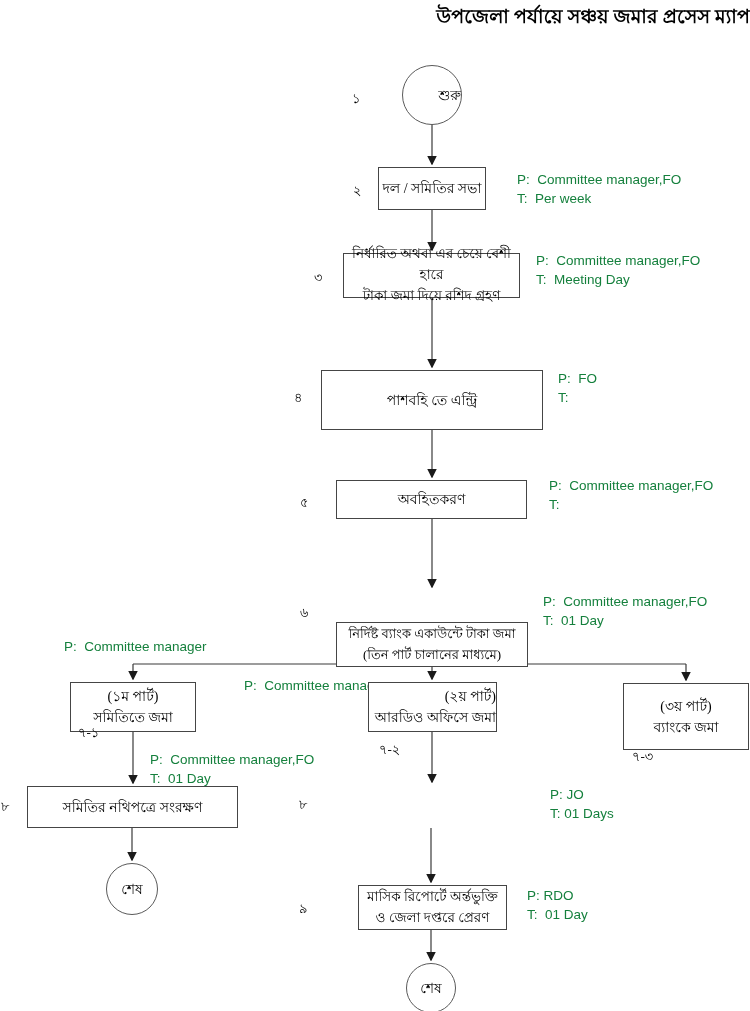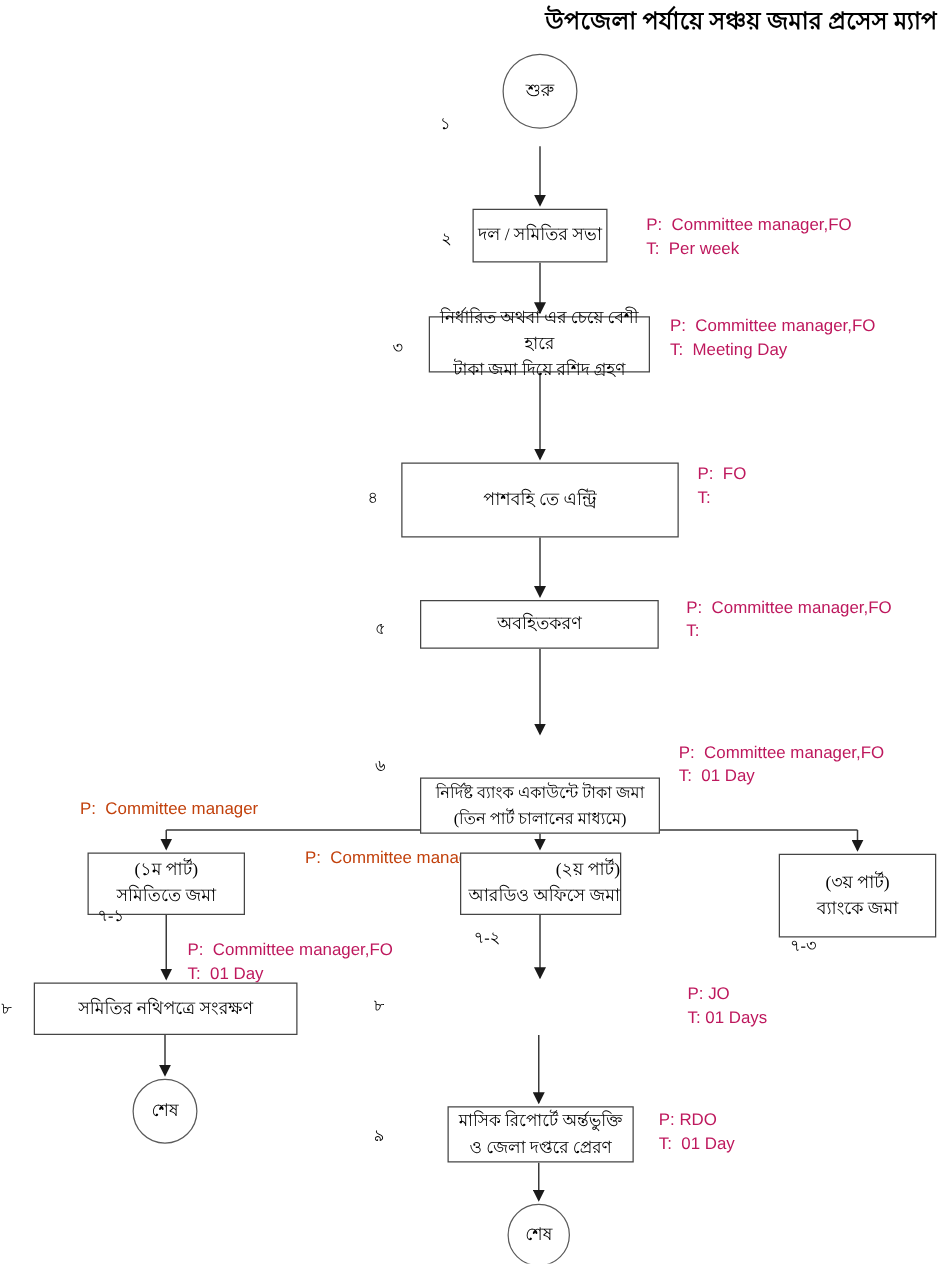--- a/index.html
+++ b/index.html
@@ -13,26 +13,26 @@
   }
   .node{
     position:absolute;border:1px solid #454545;background:#fff;
     display:flex;flex-direction:column;align-items:center;justify-content:center;
     text-align:center;font-size:14px;line-height:1.5;box-sizing:border-box;
   }
   .circle{border-radius:50%;border-color:#5a5a5a;}
   .num{position:absolute;font-size:13px;color:#000;}
   .pt{
     position:absolute;font-family:"Liberation Sans",sans-serif;
-    font-size:13.5px;line-height:19px;color:#be185d;
+    font-size:13.5px;line-height:19px;color:#15803d;
   }
   .pt div{white-space:pre;}
   .lbl{
     position:absolute;font-family:"Liberation Sans",sans-serif;
-    font-size:13.5px;color:#c2410c;white-space:pre;
+    font-size:13.5px;color:#15803d;white-space:pre;
   }
   svg.wires{position:absolute;left:0;top:0;width:750px;height:1011px;}
 </style>
 </head>
 <body>
 
 <div class="canvas">
 
   <svg class="wires" viewBox="0 0 750 1011" xmlns="http://www.w3.org/2000/svg">
     <defs>
@@ -55,21 +55,21 @@
       <line x1="132" y1="828" x2="132" y2="860" marker-end="url(#arrow)"></line>
       <line x1="432" y1="732" x2="432" y2="782" marker-end="url(#arrow)"></line>
       <line x1="431" y1="828" x2="431" y2="882" marker-end="url(#arrow)"></line>
       <line x1="431" y1="930" x2="431" y2="960" marker-end="url(#arrow)"></line>
     </g>
   </svg>
 
   <div class="title">উপজেলা পর্যায়ে সঞ্চয় জমার প্রসেস ম্যাপ</div>
 
   <div class="num" style="left:352px;top:89px;">১</div>
-  <div class="node circle" style="left:402px;top:43px;width:60px;height:60px;">
+  <div class="node circle" style="left:402px;top:65px;width:60px;height:60px;align-items:flex-end;">
     <span>শুরু</span>
   </div>
 
   <div class="num" style="left:353px;top:181px;">২</div>
   <div class="node" style="left:378px;top:167px;width:108px;height:43px;">
     <span>দল / সমিতির সভা</span>
   </div>
   <div class="pt" style="left:517px;top:170px;">
     <div>P:  Committee manager,FO</div>
     <div>T:  Per week</div>

